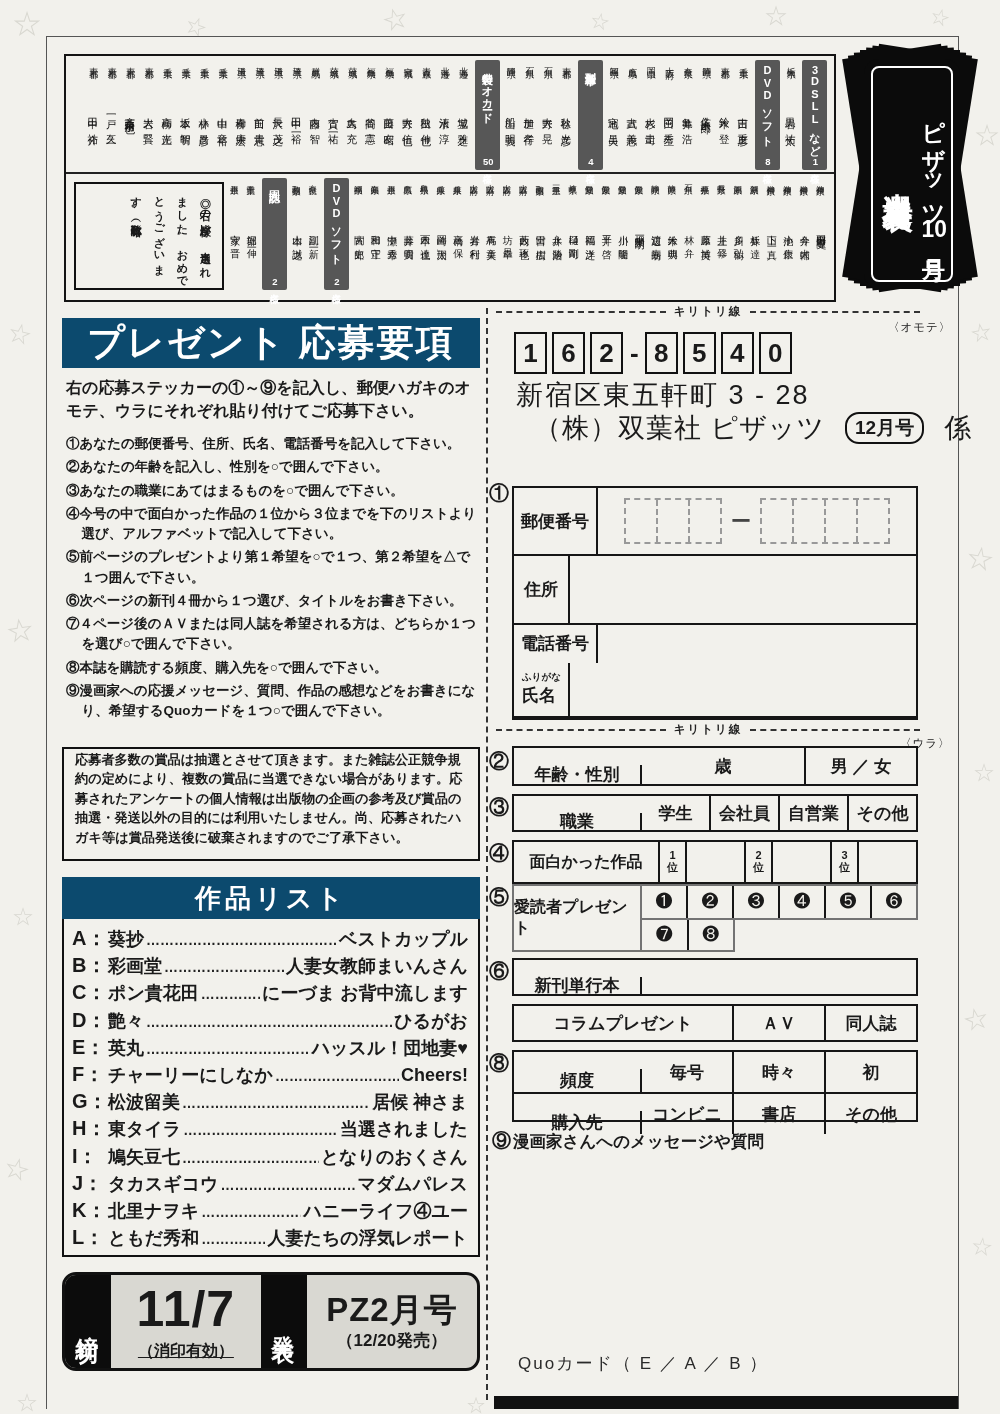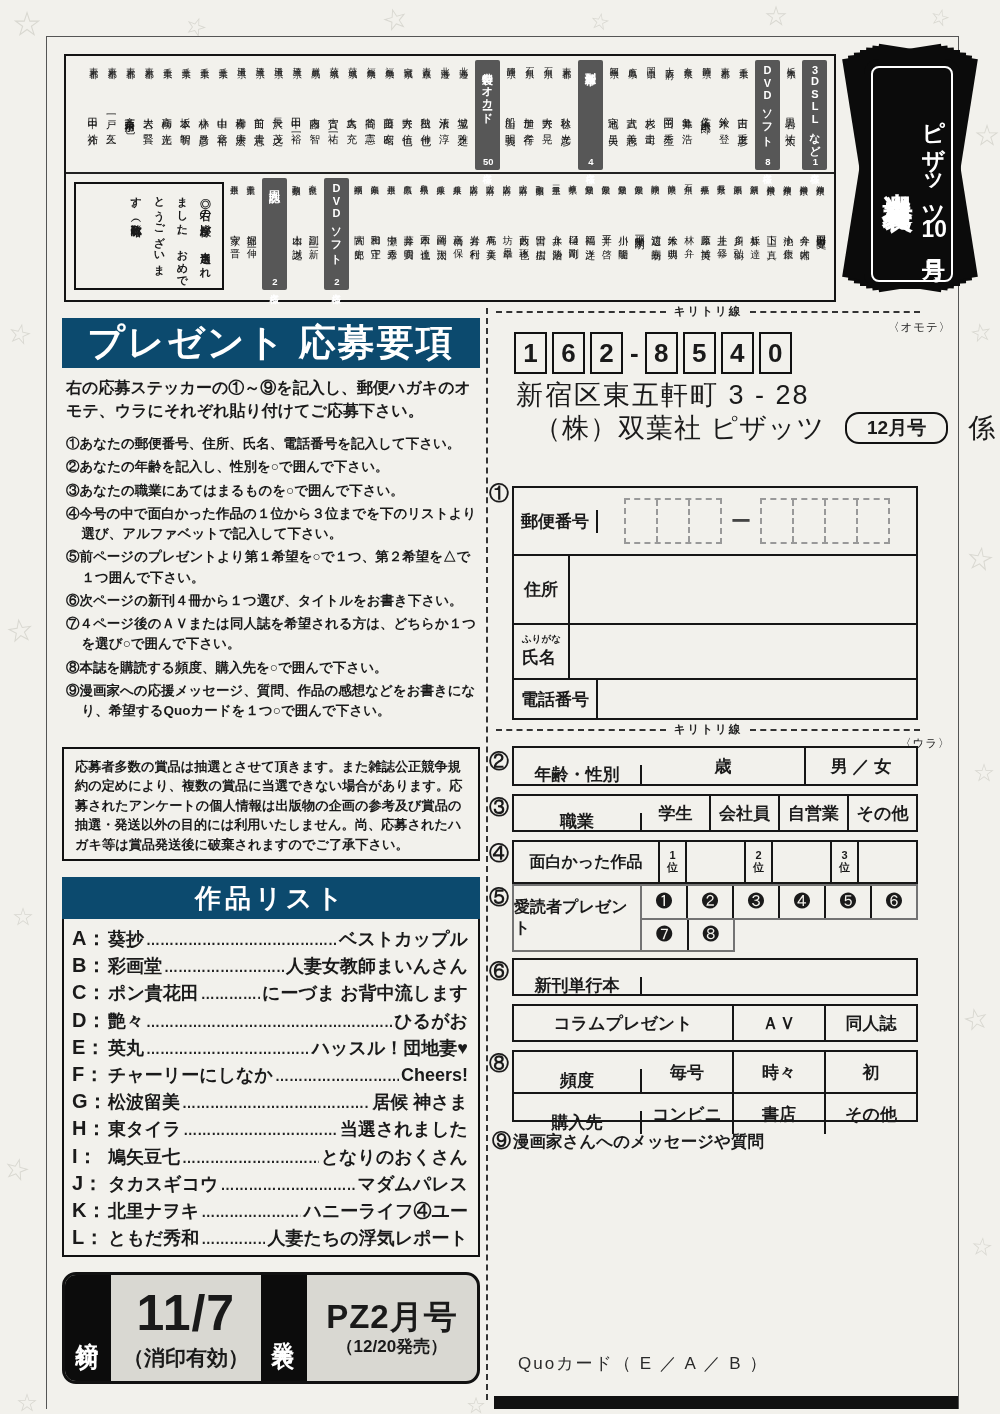--- a/index.html
+++ b/index.html
@@ -48,58 +48,58 @@
   #badge-l1{text-orientation:upright;font-weight:900;font-size:23px;letter-spacing:2px;line-height:34px;display:block;}
   #badge-l2{text-orientation:upright;font-weight:900;font-size:31px;letter-spacing:2px;line-height:40px;display:block;}
 
   
   .blackbar{background:#0c4a6e;color:#fff;display:flex;align-items:center;justify-content:center;}
   #g-title{left:62px;top:318px;width:418px;height:50px;font-size:37px;font-weight:900;letter-spacing:2px;}
   #g-intro{left:66px;top:376px;width:412px;font-size:16px;font-weight:700;line-height:1.45;}
   #g-items{left:66px;top:434px;width:414px;font-size:13.5px;font-weight:700;line-height:1.5;}
   .g-item{padding-left:1.15em;text-indent:-1.15em;margin-bottom:3px;}
   #notice-box{left:62px;top:747px;width:418px;height:114px;border:2px solid #111;
-              box-sizing:border-box;padding:8px 11px;font-size:13.2px;font-weight:700;line-height:1.47;}
+              box-sizing:border-box;padding:1px 11px;font-size:13.2px;font-weight:700;line-height:1.47;}
   #works-title{left:62px;top:877px;width:418px;height:42px;font-size:26px;font-weight:900;letter-spacing:4px;}
   #works-box{left:62px;top:919px;width:418px;height:338px;border:2px solid #111;border-top:none;
              box-sizing:border-box;padding:6px 10px 0 8px;}
   .wl-row{display:flex;align-items:baseline;height:27.2px;font-weight:700;}
   .wl-letter{font-size:20px;width:36px;flex:0 0 auto;}
   .wl-author{font-size:18px;white-space:nowrap;flex:0 0 auto;}
   .wl-dots{flex:1 1 auto;overflow:hidden;white-space:nowrap;font-size:14px;color:#222;margin:0 2px;}
   .wl-title{font-size:18px;white-space:nowrap;flex:0 0 auto;}
 
   
-  #deadline{left:62px;top:1272px;width:418px;height:112px;border:3px solid #111;border-radius:14px;
+  #deadline{left:62px;top:1272px;width:418px;height:99px;border:3px solid #111;border-radius:14px;
             overflow:hidden;display:flex;background:#d9d8d2;box-sizing:border-box;}
   .dl-black{flex:0 0 46px;background:#0c0c0c;color:#fff;display:flex;align-items:center;justify-content:center;}
   .dl-black span{writing-mode:vertical-rl;text-orientation:upright;font-size:23px;font-weight:900;letter-spacing:4px;}
   .dl-cell{display:flex;flex-direction:column;align-items:center;justify-content:center;line-height:1.05;}
   #dl-date{flex:1.1;}
   #dl-date .big{font-size:50px;font-weight:900;letter-spacing:1px;}
-  #dl-date .small{font-size:21px;font-weight:800;margin-top:8px;}
+  #dl-date .small{font-size:16px;font-weight:800;margin-top:8px;text-decoration:underline;}
   #dl-issue{flex:1.25;}
   #dl-issue .big{font-size:33px;font-weight:900;letter-spacing:1px;}
   #dl-issue .small{font-size:17px;font-weight:800;margin-top:4px;}
 
   
   .cut-h{position:absolute;display:flex;align-items:center;gap:8px;}
   .cut-h .dash{flex:1;border-top:2.5px dashed #333;height:0;}
   .cut-h .cut-label{font-size:11.5px;font-weight:700;letter-spacing:2px;color:#222;}
   #cut-v{left:486px;top:308px;height:1092px;width:0;border-left:2.5px dashed #333;}
   .side-label{font-size:11.5px;color:#222;letter-spacing:1px;}
 
   
   #postal-boxes{left:514px;top:332px;display:flex;align-items:center;}
   .pc-box{width:29px;height:38px;border:2.5px solid #111;margin-right:5px;display:flex;align-items:center;justify-content:center;
           font-size:26px;font-weight:600;background:transparent;}
   .pc-hyph{font-size:26px;font-weight:700;margin:0 6px 0 2px;}
   #addr-line1{left:516px;top:377px;font-size:27px;font-weight:500;letter-spacing:2px;}
   #addr-line2{left:534px;top:410px;font-size:27px;font-weight:500;letter-spacing:1px;display:flex;align-items:center;gap:20px;}
-  #issue-pill{font-size:19px;font-weight:700;border:2.5px solid #111;border-radius:14px;padding:1px 20px;letter-spacing:0;}
+  #issue-pill{font-size:19px;font-weight:700;border:2.5px solid #111;border-radius:14px;padding:1px 8px;letter-spacing:0;}
 
   
   .circ-num{position:absolute;left:489px;font-size:20px;font-weight:700;}
   .ftable{position:absolute;left:512px;width:406px;border:2px solid #161616;box-sizing:border-box;display:flex;}
   .fcell{display:flex;align-items:center;justify-content:center;font-weight:700;font-size:17px;box-sizing:border-box;}
   .bR{border-right:2px solid #161616;}
   .bB{border-bottom:2px solid #161616;}
 
   
   #f1{top:486px;flex-direction:column;height:234px;}
@@ -612,50 +612,50 @@
   </div>
 <div class="abs" id="addr-line1">新宿区東五軒町 3 - 28</div>
 <div class="abs" id="addr-line2">
   <span>（株）双葉社 ピザッツ</span>
   <span id="issue-pill">12月号</span>
   <span>係</span>
 </div>
 
 <span class="circ-num" style="top:480px;">①</span>
 <div class="ftable" id="f1">
-  <div class="f1row bB" style="height:72px;align-items:center;">
+  <div class="f1row bB" style="height:72px;">
     <div class="fcell f1label bR">郵便番号</div>
     <div class="fcell flex1" id="f1-postal-cells">
         <div class="pgroup">
           <div class="pgcell"></div>
           <div class="pgcell"></div>
           <div class="pgcell"></div>
         </div>
         <span class="pg-hyph">ー</span>
         <div class="pgroup">
           <div class="pgcell"></div>
           <div class="pgcell"></div>
           <div class="pgcell"></div>
           <div class="pgcell"></div>
         </div>
       </div>
   </div>
   <div class="f1row bB" style="height:72px;">
     <div class="fcell f1label-narrow bR">住所</div>
     <div class="fcell flex1"></div>
   </div>
+  <div class="f1row" style="height:40px;">
+    <div class="fcell f1label bR">電話番号</div>
+    <div class="fcell flex1"></div>
+  </div>
   <div class="f1row bB" style="height:58px;">
     <div class="fcell f1label-narrow bR" id="f1-name-label">
       <span class="furi">ふりがな</span>
       <span class="nm">氏名</span>
     </div>
-    <div class="fcell flex1"></div>
-  </div>
-  <div class="f1row" style="height:40px;">
-    <div class="fcell f1label bR">電話番号</div>
     <div class="fcell flex1"></div>
   </div>
 </div>
 
 <span class="circ-num" style="top:748px;">②</span>
 <div class="ftable" id="f2">
   <div class="fcell lbl130 bR">年齢・性別</div>
   <div class="fcell bR" style="flex:0 0 164px;">歳</div>
   <div class="fcell flex1">男 ／ 女</div>
 </div>

